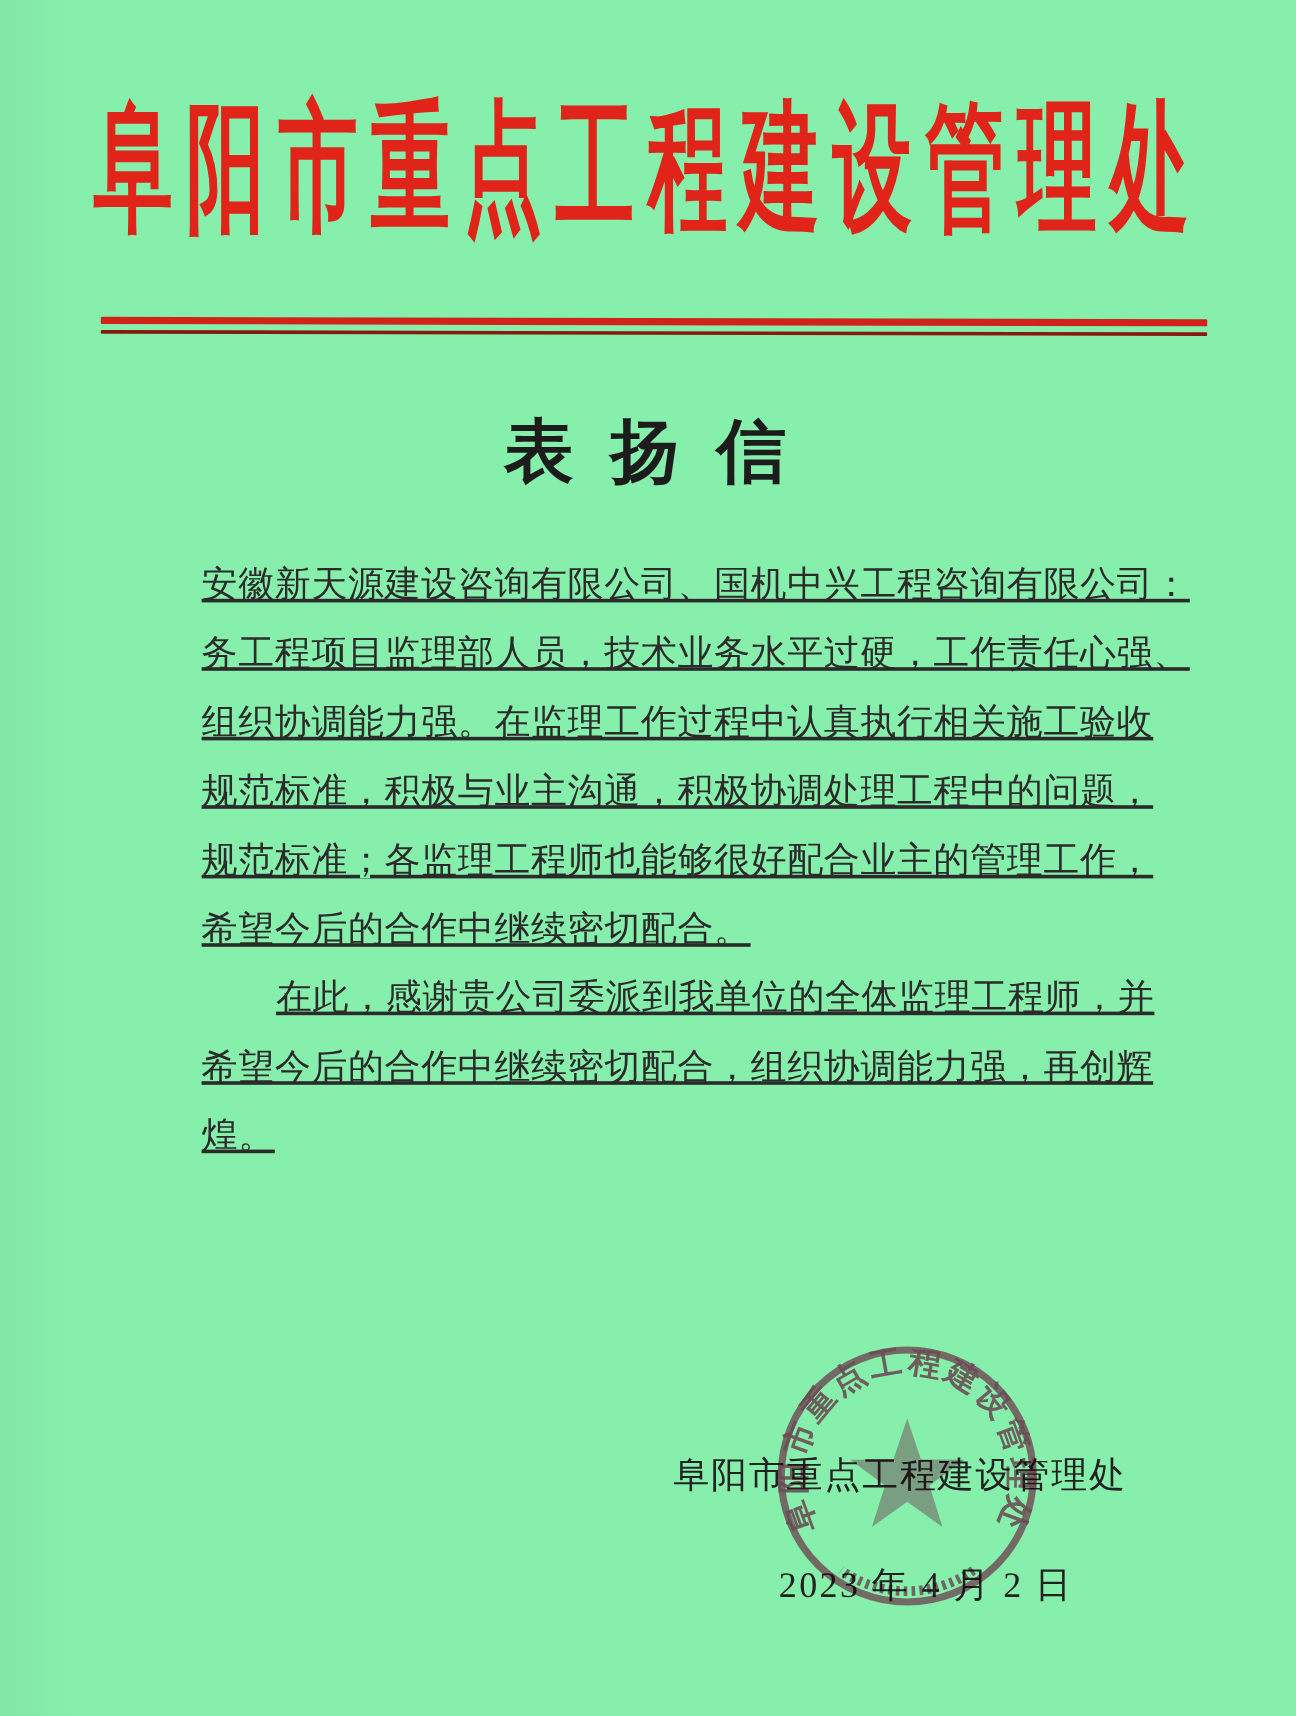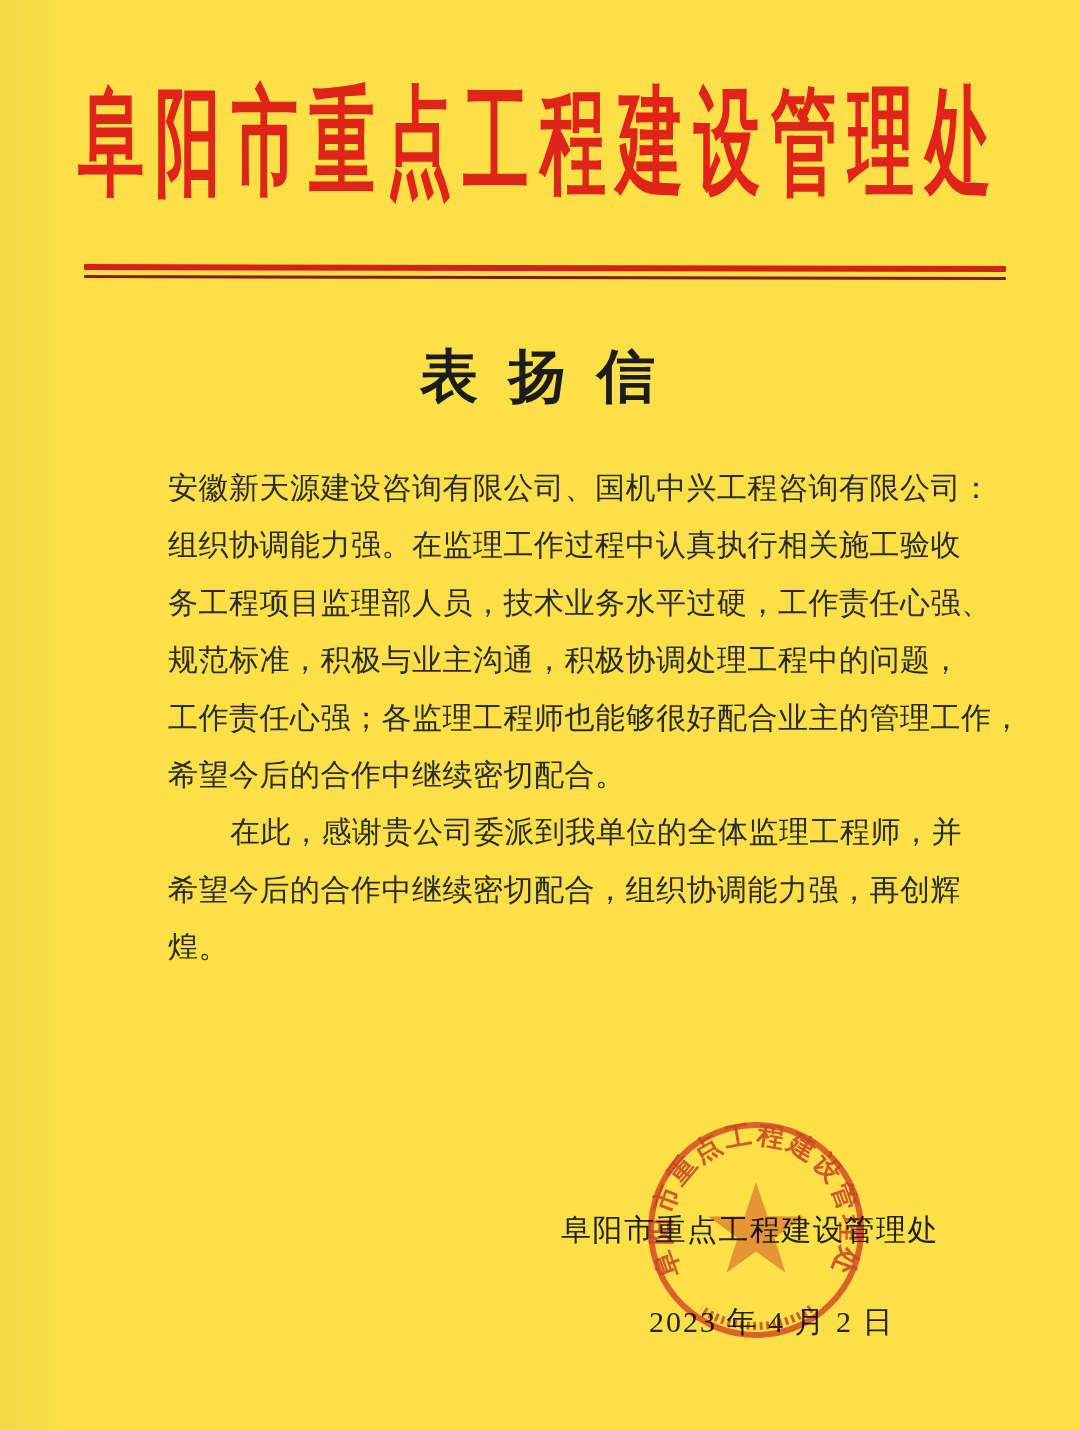--- a/index.html
+++ b/index.html
@@ -5,21 +5,21 @@
   html, body { margin: 0; padding: 0; }
   body {
     width: 1080px; height: 1430px;
     background: #ffffff;
     font-family: "Liberation Serif", "DejaVu Serif", serif;
     position: relative;
     overflow: hidden;
   }
   .page {
     position: absolute; inset: 0;
-    background: #fde047;
+    background: #86efac;
   }
   
   .page::before {
     content: ""; position: absolute; left: 0; top: 0; bottom: 0; width: 64px;
     background: linear-gradient(90deg, rgba(60,60,60,0.05), rgba(60,60,60,0));
     pointer-events: none;
   }
 
   .org-header {
     position: absolute; top: 84px; left: 0; width: 100%;
@@ -44,21 +44,21 @@
     font-size: 58px; line-height: 1;
     letter-spacing: 5px; word-spacing: 6px;
   }
 
   .body-block {
     position: absolute; left: 168px; top: 459px; width: 830px;
     color: #2b2b2b;
     font-size: 30px;
     letter-spacing: 0.5px;
   }
-  .line { height: 57.4px; line-height: 57.4px; white-space: nowrap; }
+  .line { height: 57.4px; line-height: 57.4px; white-space: nowrap; text-decoration: underline; }
   .line.indent { padding-left: 62px; }
 
   .signature {
     position: absolute; top: 1212px; left: 561px;
     font-size: 30px; line-height: 36px; letter-spacing: 1.5px;
     color: #222222; white-space: nowrap;
   }
   .date-line {
     position: absolute; top: 1304px; left: 649px;
     font-size: 30px; line-height: 36px; letter-spacing: 2px;
@@ -85,24 +85,24 @@
 
   <div class="rule">
     <div class="rule-thick"></div>
     <div class="rule-thin"></div>
   </div>
 
   <div class="letter-title">表 扬 信</div>
 
   <div class="body-block">
     <div class="line">安徽新天源建设咨询有限公司、国机中兴工程咨询有限公司：</div>
+    <div class="line">务工程项目监理部人员，技术业务水平过硬，工作责任心强、</div>
     <div class="line">组织协调能力强。在监理工作过程中认真执行相关施工验收</div>
-    <div class="line">务工程项目监理部人员，技术业务水平过硬，工作责任心强、</div>
     <div class="line">规范标准，积极与业主沟通，积极协调处理工程中的问题，</div>
-    <div class="line">工作责任心强；各监理工程师也能够很好配合业主的管理工作，</div>
+    <div class="line">规范标准；各监理工程师也能够很好配合业主的管理工作，</div>
     <div class="line">希望今后的合作中继续密切配合。</div>
     <div class="line indent">在此，感谢贵公司委派到我单位的全体监理工程师，并</div>
     <div class="line">希望今后的合作中继续密切配合，组织协调能力强，再创辉</div>
     <div class="line">煌。</div>
   </div>
 
   <div class="signature">阜阳市重点工程建设管理处</div>
 
   <div class="date-line">2023 年 4 月 2 日</div>
 

